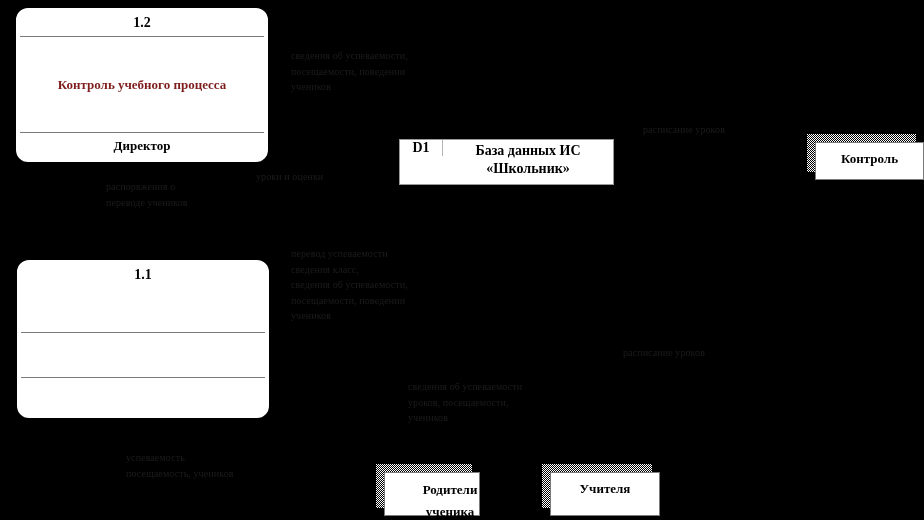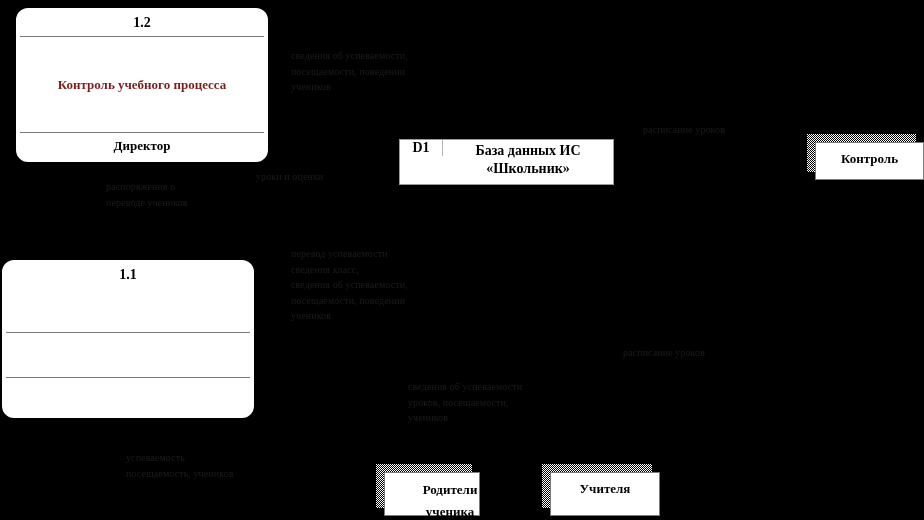--- a/index.html
+++ b/index.html
@@ -198,21 +198,21 @@
   <div class="conn v" style="left:430px; top:430px; height:40px;"></div>
 
   <div class="process" style="left:14px; top:6px; width:256px; height:158px;">
     <div class="p-id">1.2</div>
     <div class="p-rule"></div>
     <div class="p-body">Контроль учебного процесса</div>
     <div class="p-rule"></div>
     <div class="p-actor">Директор</div>
   </div>
 
-  <div class="process" style="left:0; top:258px; width:256px; height:162px;gap:44px;">
+  <div class="process" style="left:15px; top:258px; width:256px; height:162px;gap:44px;">
     <div class="p-id">1.1</div>
     <div class="p-rule"></div>
     <div class="p-rule"></div>
     <div class="p-actor">Завуч</div>
   </div>
 
   <div class="store" style="left:399px; top:139px; width:215px; height:46px;">
     <div class="s-id">D1</div>
     <div class="s-name" style="white-space: pre-line;">База данных ИС
 «Школьник»</div>

